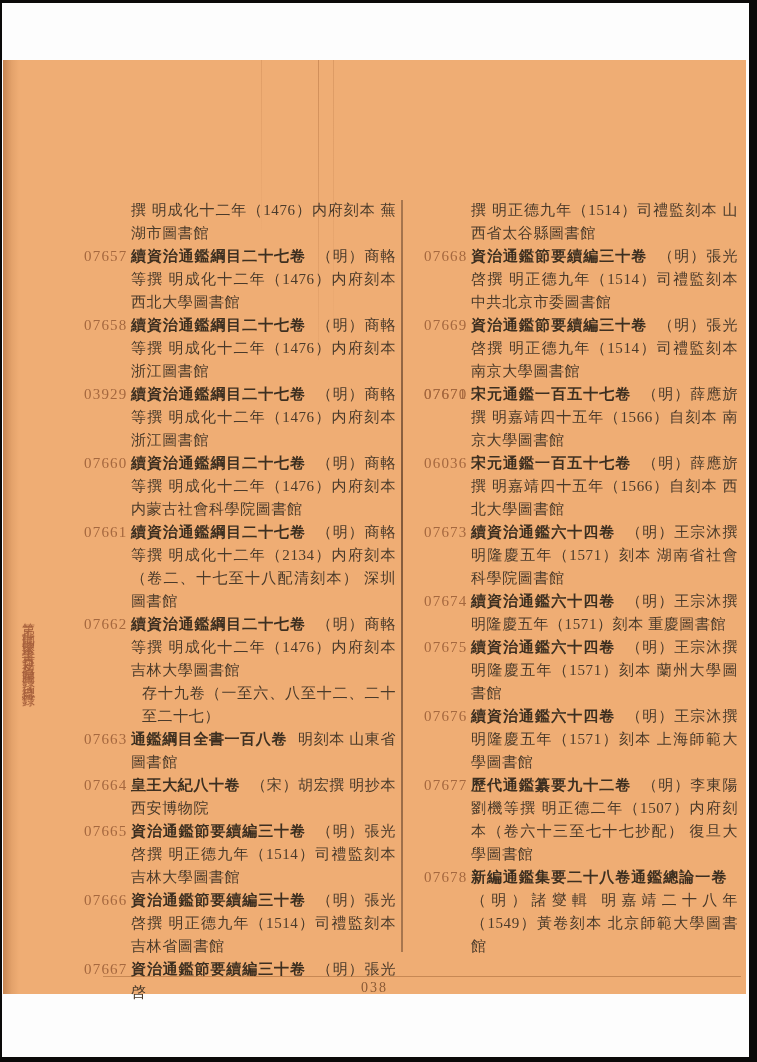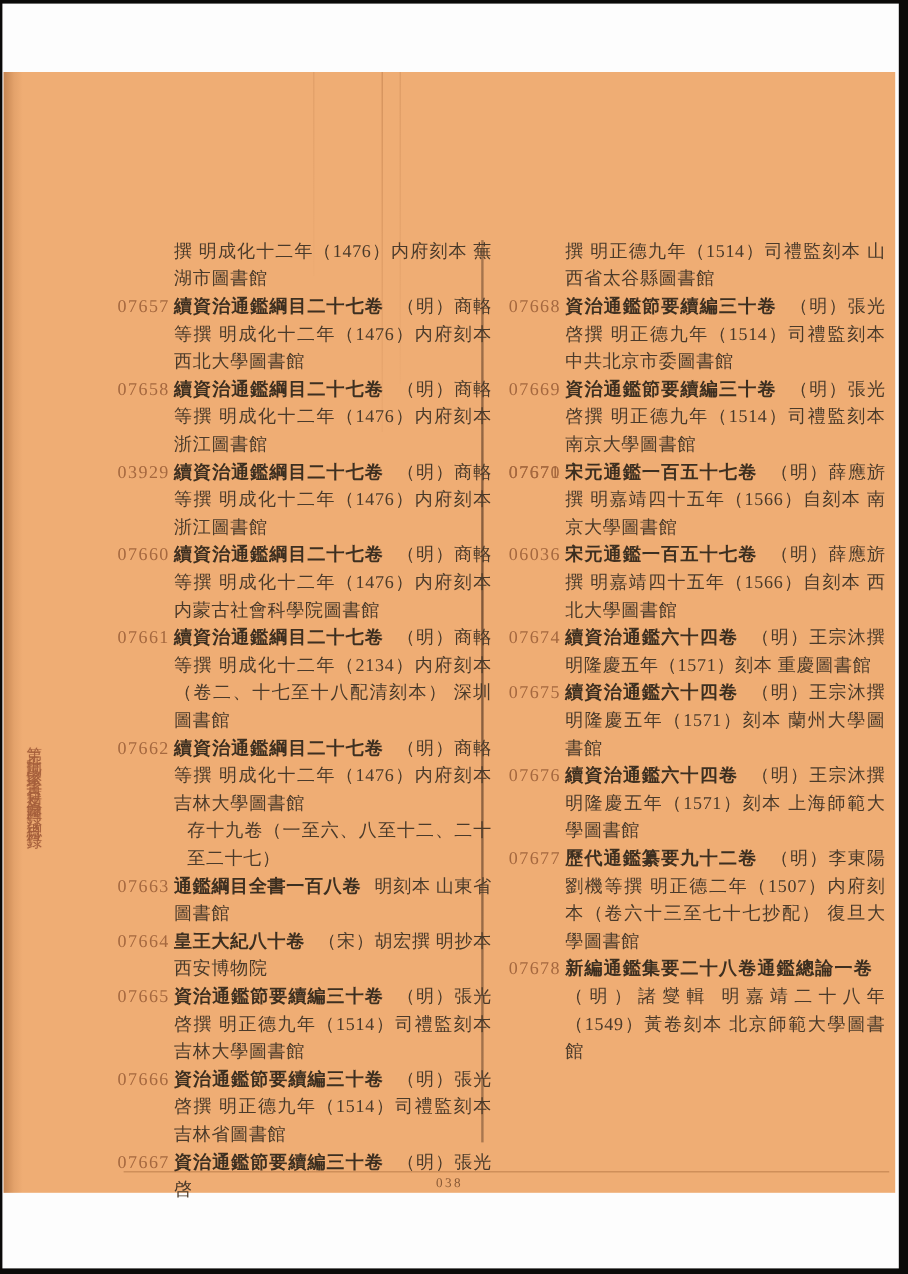--- a/index.html
+++ b/index.html
@@ -44,40 +44,40 @@
   .divider{
     position:absolute;left:398px;top:140px;width:2px;height:752px;
     background:linear-gradient(180deg,rgba(110,74,48,.55),rgba(110,74,48,.85) 40%,rgba(110,74,48,.55));
   }
   .col{
     position:absolute;top:139px;
     color:#4a3a2a;
     font-size:15px;line-height:23px;letter-spacing:.6px;
     text-align:justify;
   }
-  .col-left{left:95px;width:312px;}
+  .col-left{left:81px;width:312px;}
   .col-right{left:421px;width:314px;}
   .entry{position:relative;padding-left:47px;}
   .num{
     position:absolute;left:0;top:0;
     font-size:15px;letter-spacing:1.2px;
     color:#a5683f;
   }
   .title{font-weight:700;color:#3d2f20;}
   .title:empty{display:none;}
   .title:not(:empty){margin-right:11px;}
   .note{text-align:justify;margin-left:11px;}
   .note:empty{display:none;}
   .footer-rule{
     position:absolute;left:100px;top:916px;width:638px;height:1px;
     background:rgba(166,106,58,.55);
   }
   .page-number{
     position:absolute;left:0;top:920px;width:100%;
-    text-align:center;font-size:11px;letter-spacing:2px;
+    text-align:center;font-size:14px;letter-spacing:2px;
     color:#8a5a36;
   }
 </style>
 </head>
 <body>
 
 <div class="white-mat"></div>
 
 <div class="paper">
   <div class="edge-shadow-left"></div>
@@ -174,20 +174,24 @@
   <div class="entry">
     <span class="num">07671</span><span class="body"><span class="title">宋元通鑑一百五十七卷</span><span class="detail">（明）薛應旂撰 明嘉靖四十五年（1566）自刻本 南京大學圖書館</span></span>
     
   </div>
 
   <div class="entry">
     <span class="num">06036</span><span class="body"><span class="title">宋元通鑑一百五十七卷</span><span class="detail">（明）薛應旂撰 明嘉靖四十五年（1566）自刻本 西北大學圖書館</span></span>
     
   </div>
 
+  <div class="entry">
+    <span class="num">07673</span><span class="body"><span class="title">續資治通鑑六十四卷</span><span class="detail">（明）王宗沐撰 明隆慶五年（1571）刻本 湖南省社會科學院圖書館</span></span>
+    
+  </div>
 
   <div class="entry">
     <span class="num">07674</span><span class="body"><span class="title">續資治通鑑六十四卷</span><span class="detail">（明）王宗沐撰 明隆慶五年（1571）刻本 重慶圖書館</span></span>
     
   </div>
 
   <div class="entry">
     <span class="num">07675</span><span class="body"><span class="title">續資治通鑑六十四卷</span><span class="detail">（明）王宗沐撰 明隆慶五年（1571）刻本 蘭州大學圖書館</span></span>
     
   </div>

